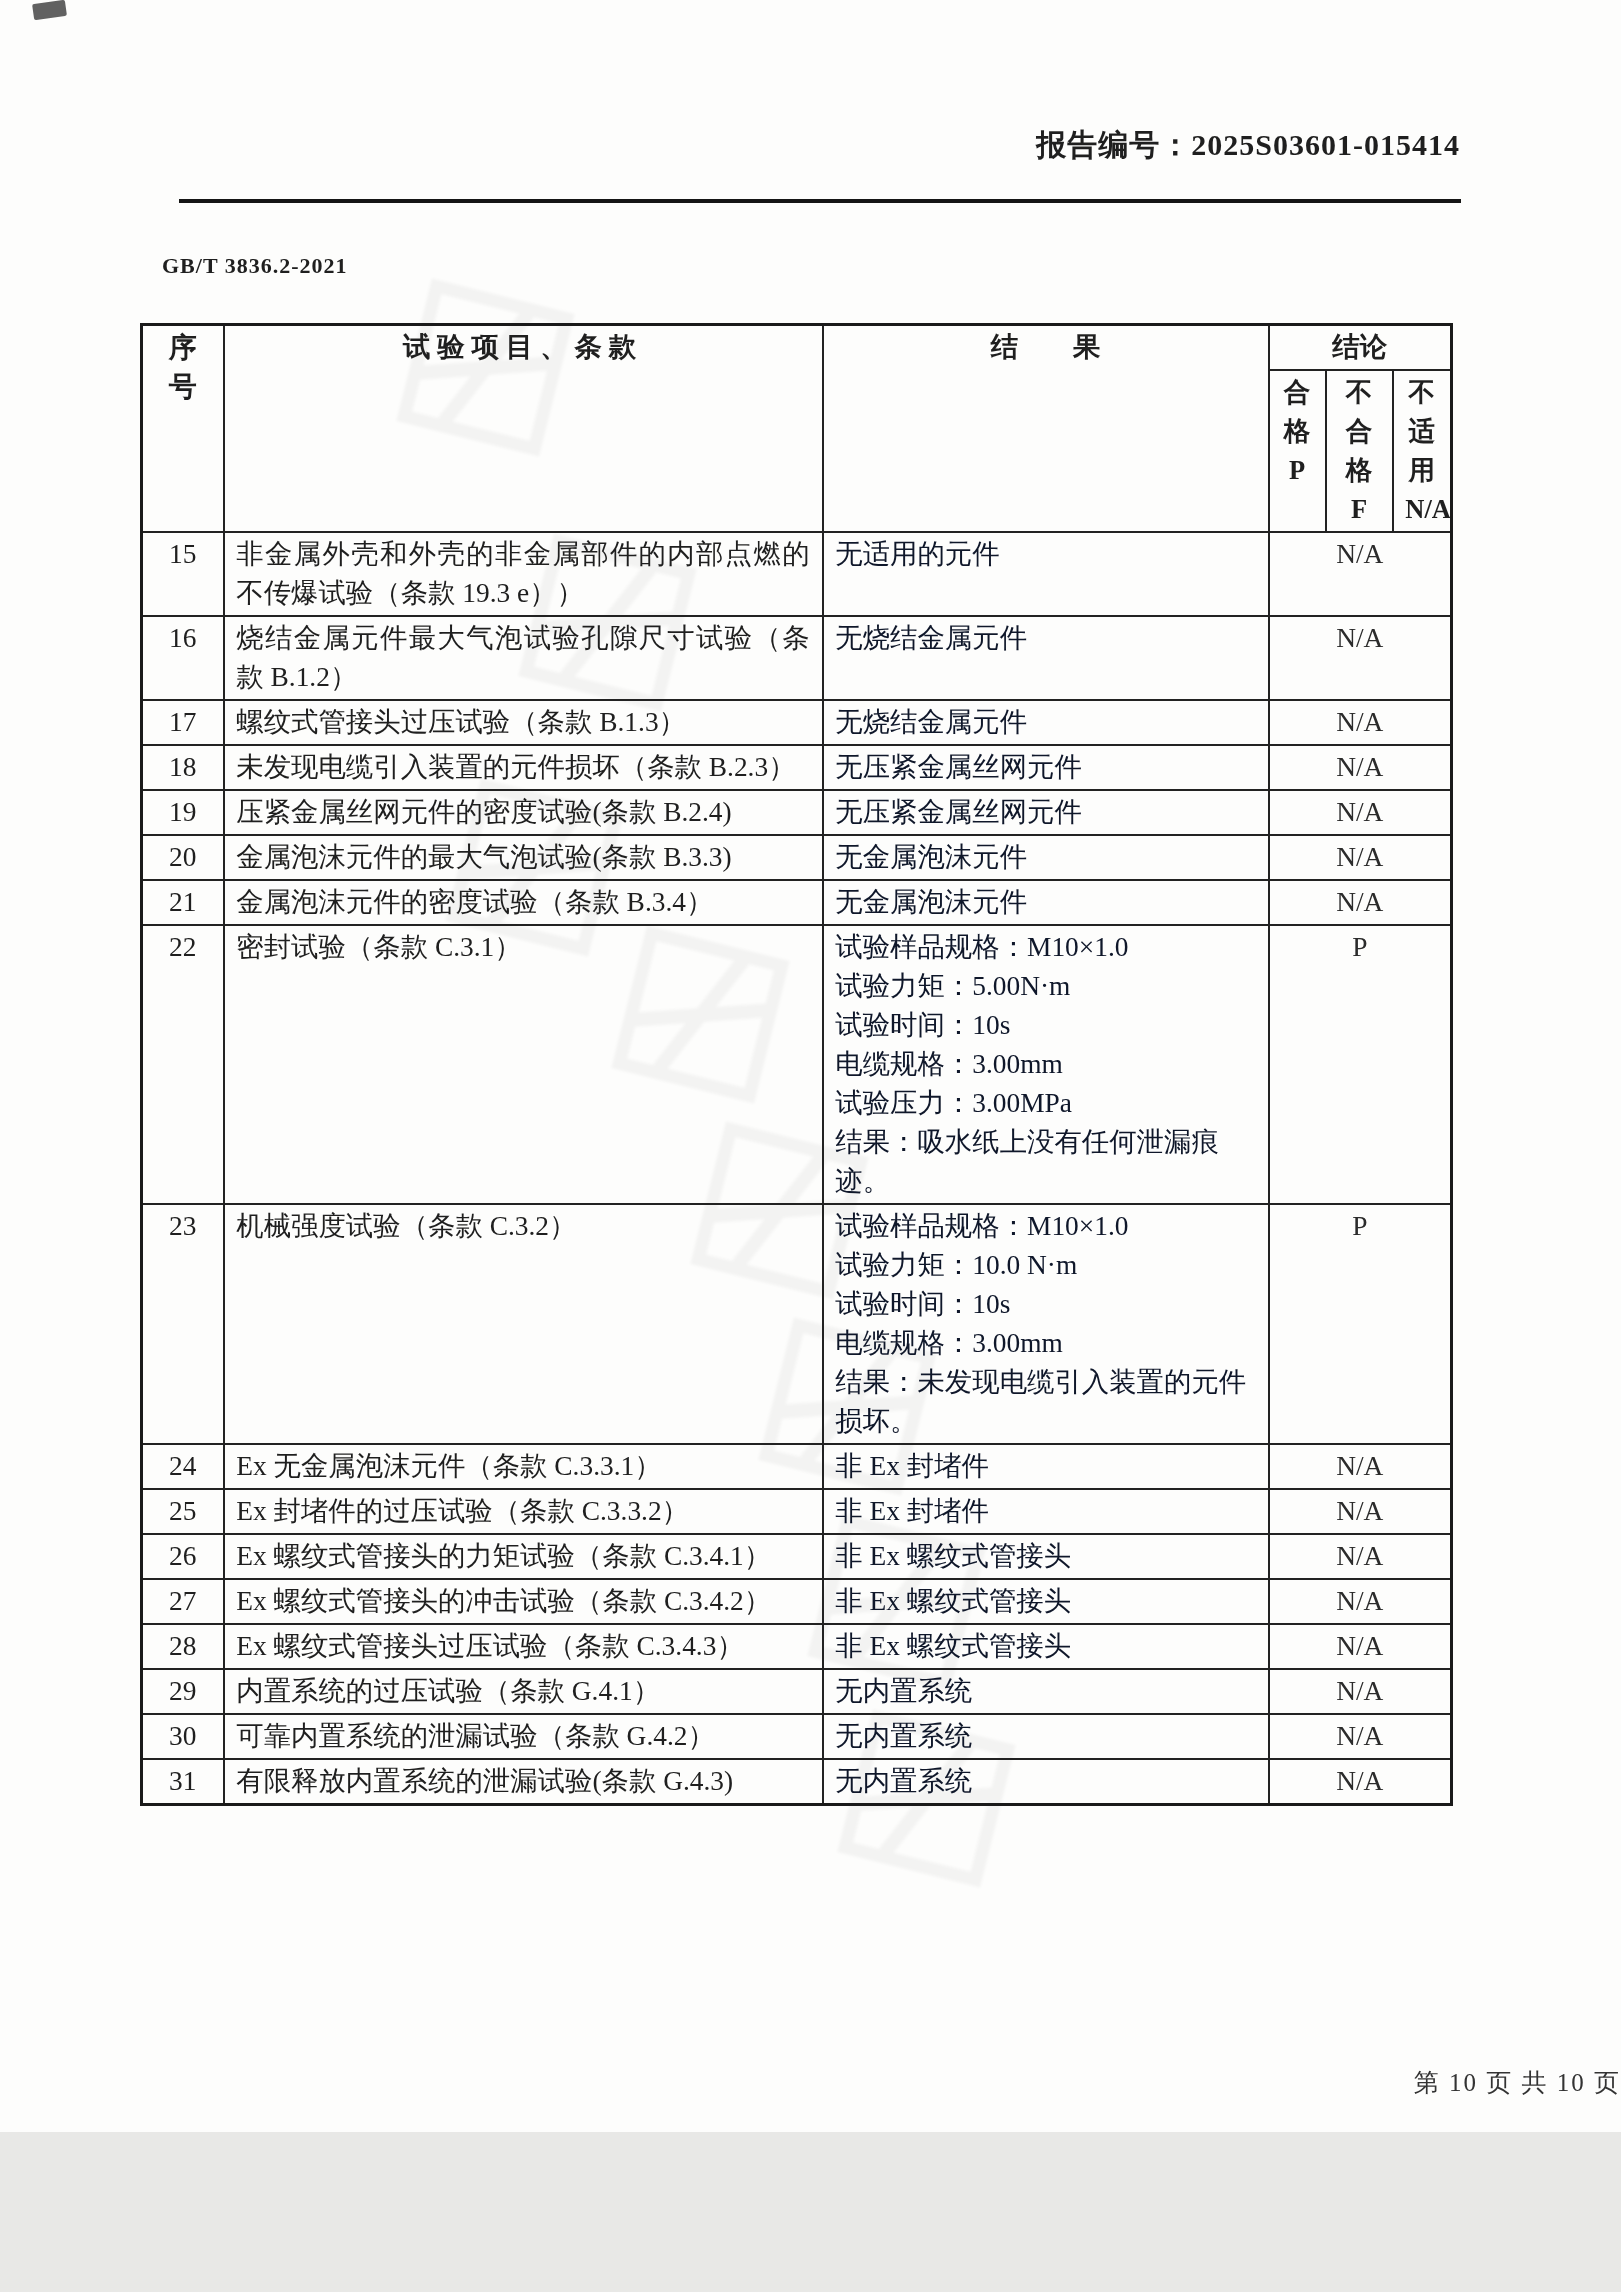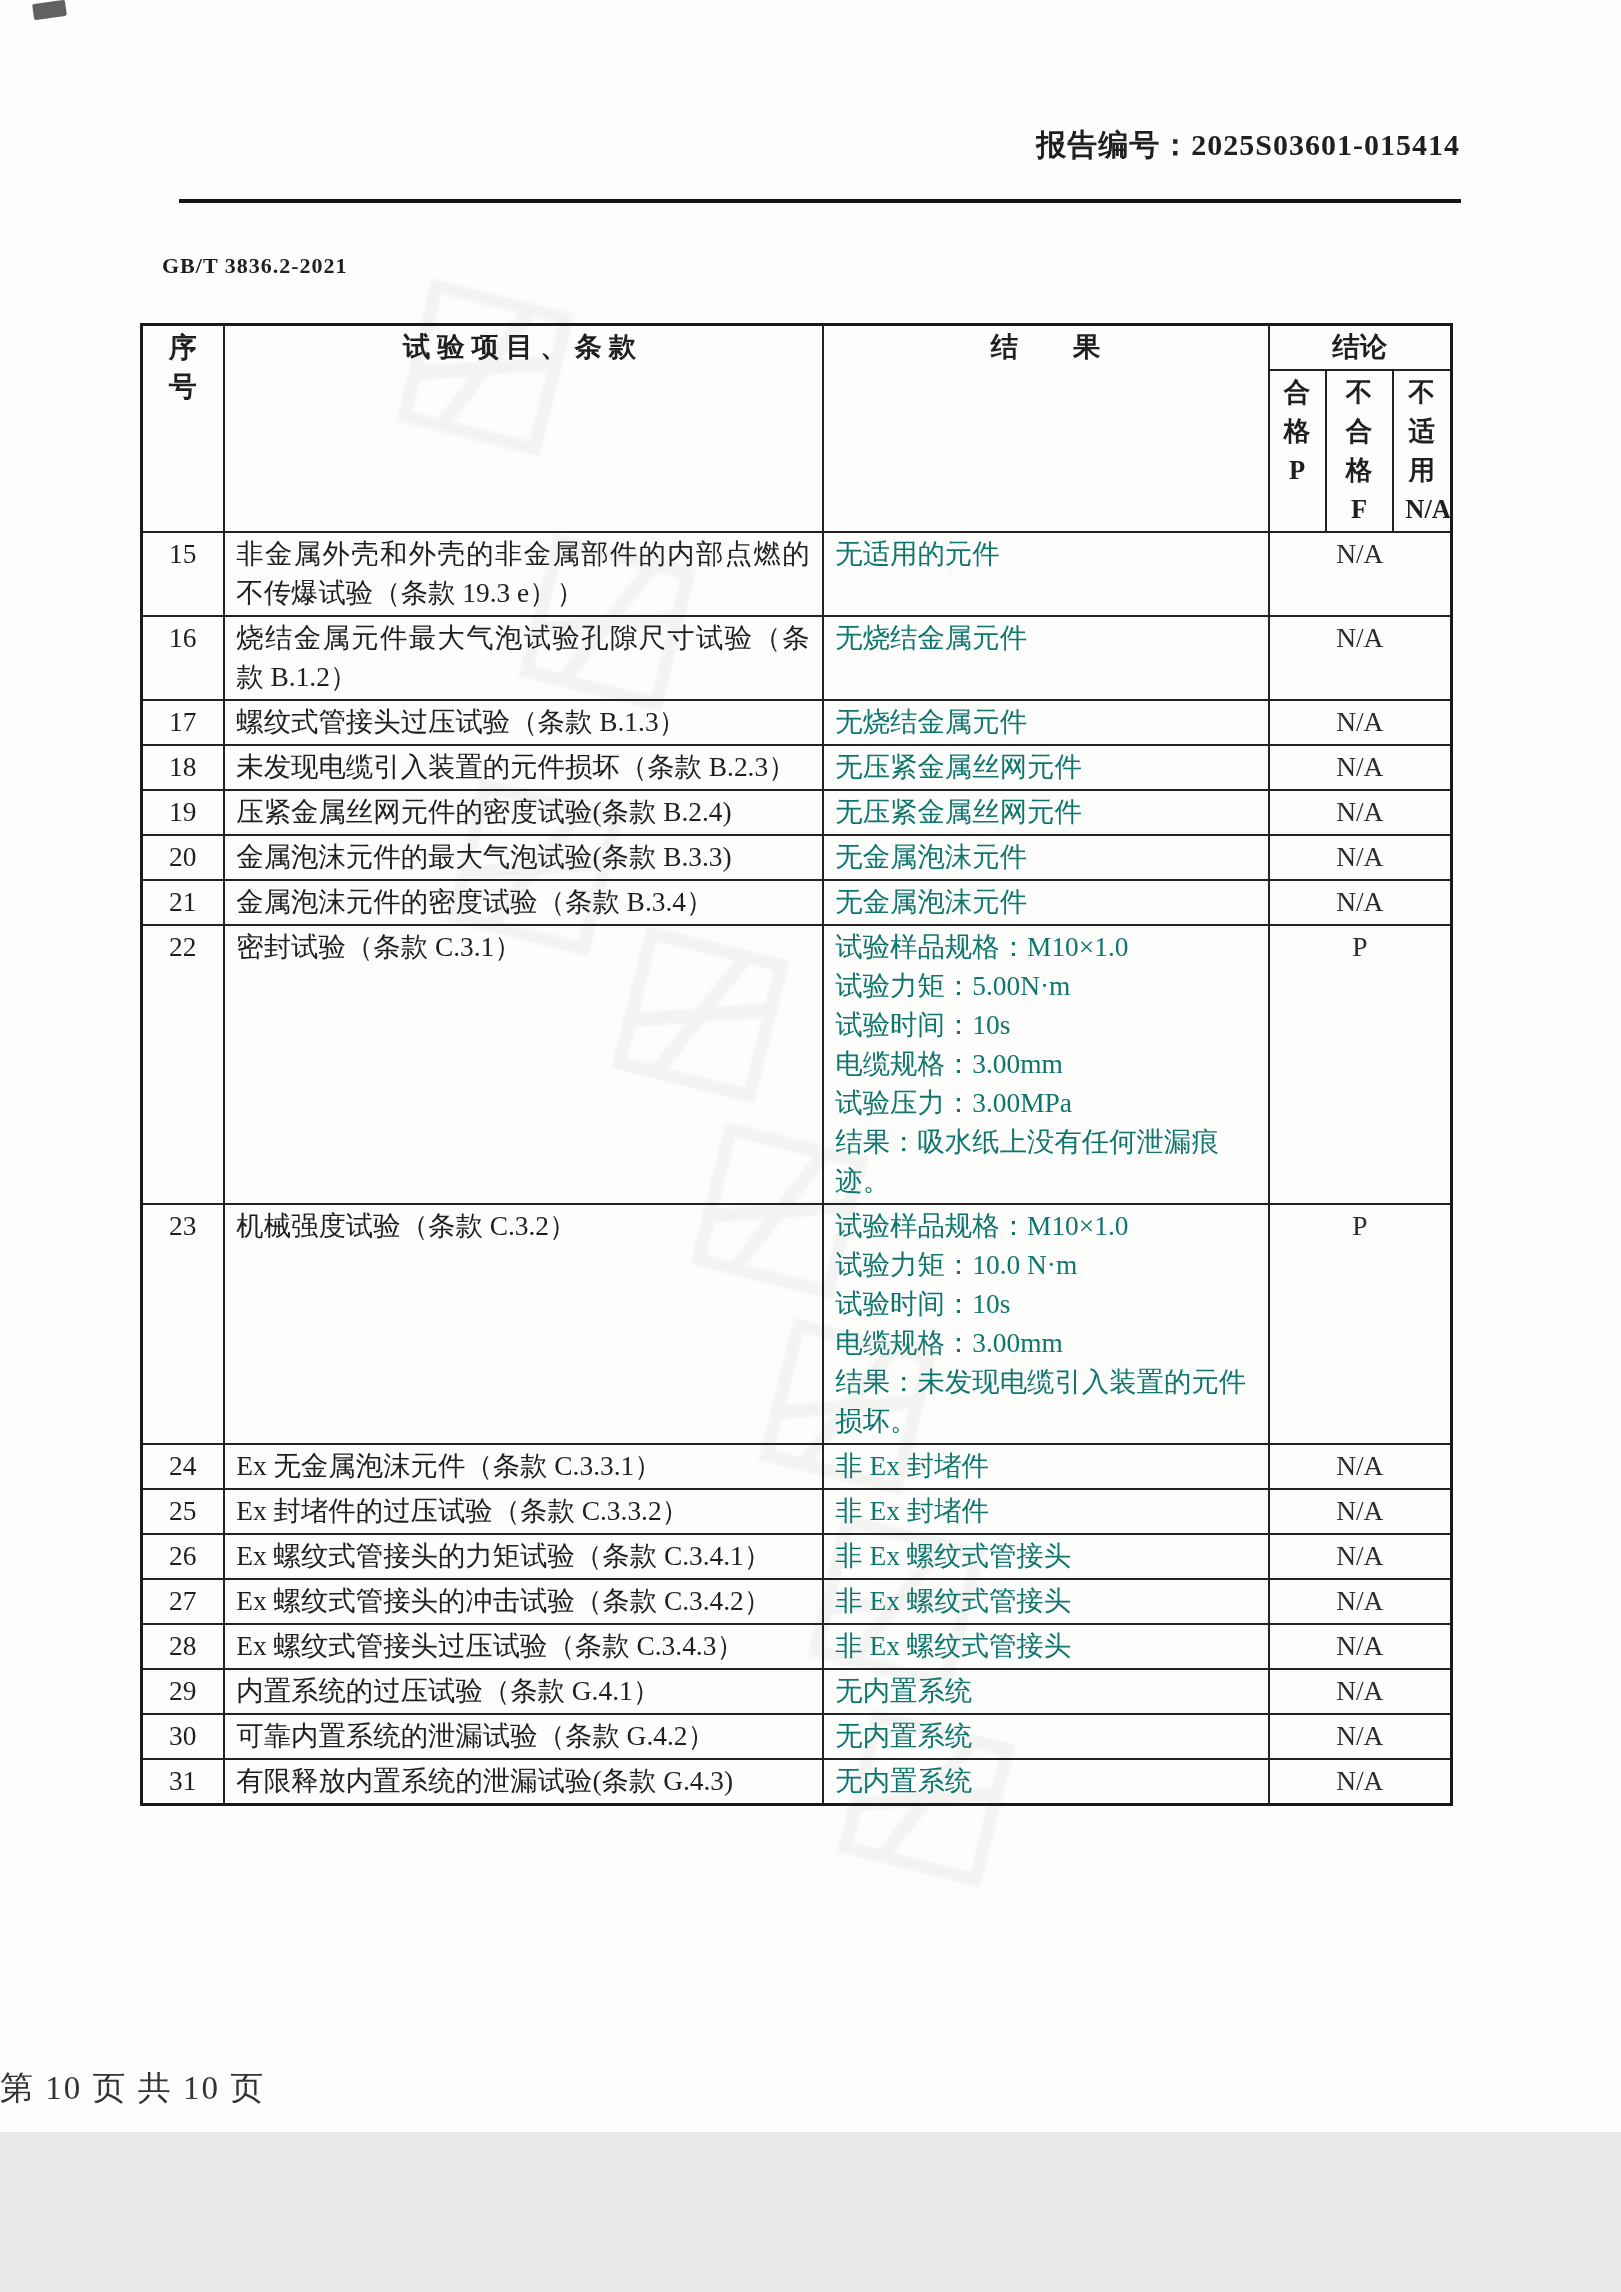--- a/index.html
+++ b/index.html
@@ -64,26 +64,26 @@
     vertical-align:middle;
     white-space:pre-line;
   }
   th.h-item{letter-spacing:6.9px;}
   th.h-concl{height:41px;line-height:35px;padding:2px 3.9px;}
   th.h-sub{line-height:34px;padding:3.9px 2px;font-size:26.5px;}
   th.h-no{font-size:28px;line-height:43px;}
 
   td.c-no{text-align:center;padding:3.9px 3.9px;margin-top:27px;}
   td.c-item{text-align:justify;text-justify:inter-ideograph;padding:3.9px 11.8px 3.9px 13.7px;}
-  td.c-result{white-space:pre-line;padding:3.9px 9.8px 3.9px 15.7px;color:#0f766e;margin-left:8px;}
+  td.c-result{white-space:pre-line;padding:3.9px 9.8px 3.9px 15.7px;color:#0f172a;margin-left:8px;}
   td.c-concl{text-align:center;padding:3.9px 2px;color:#2b2b2b;}
 
   .footer-page{
     position:absolute;left:0;top:2066px;width:100%;
-    text-align:left;font-size:33px;color:#333;letter-spacing:2px;
+    text-align:right;font-size:25px;color:#333;letter-spacing:2px;
   }
   .footer-ver{
     position:absolute;left:0;top:2135px;width:100%;
     text-align:center;font-size:19px;color:#ef4444;letter-spacing:2px;
   }
   
   .smudge{position:absolute;left:33px;top:2px;width:33px;height:15.7px;background:#3a3a3a;border-radius:2px;opacity:.8;transform:rotate(-8deg);}
 </style>
 </head>
 <body>

